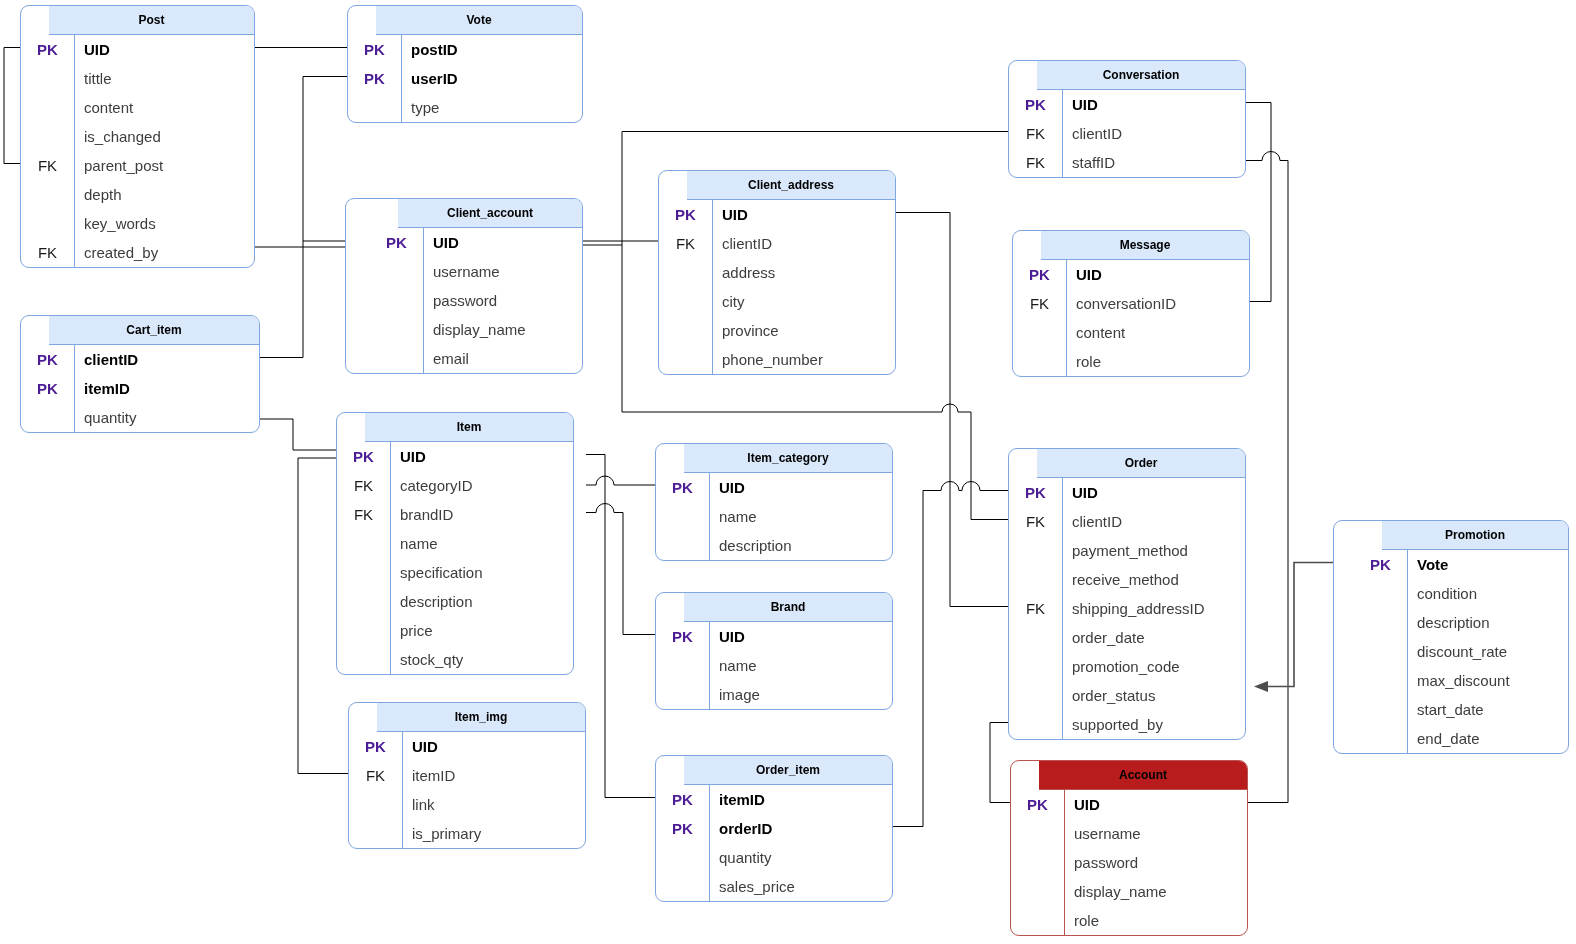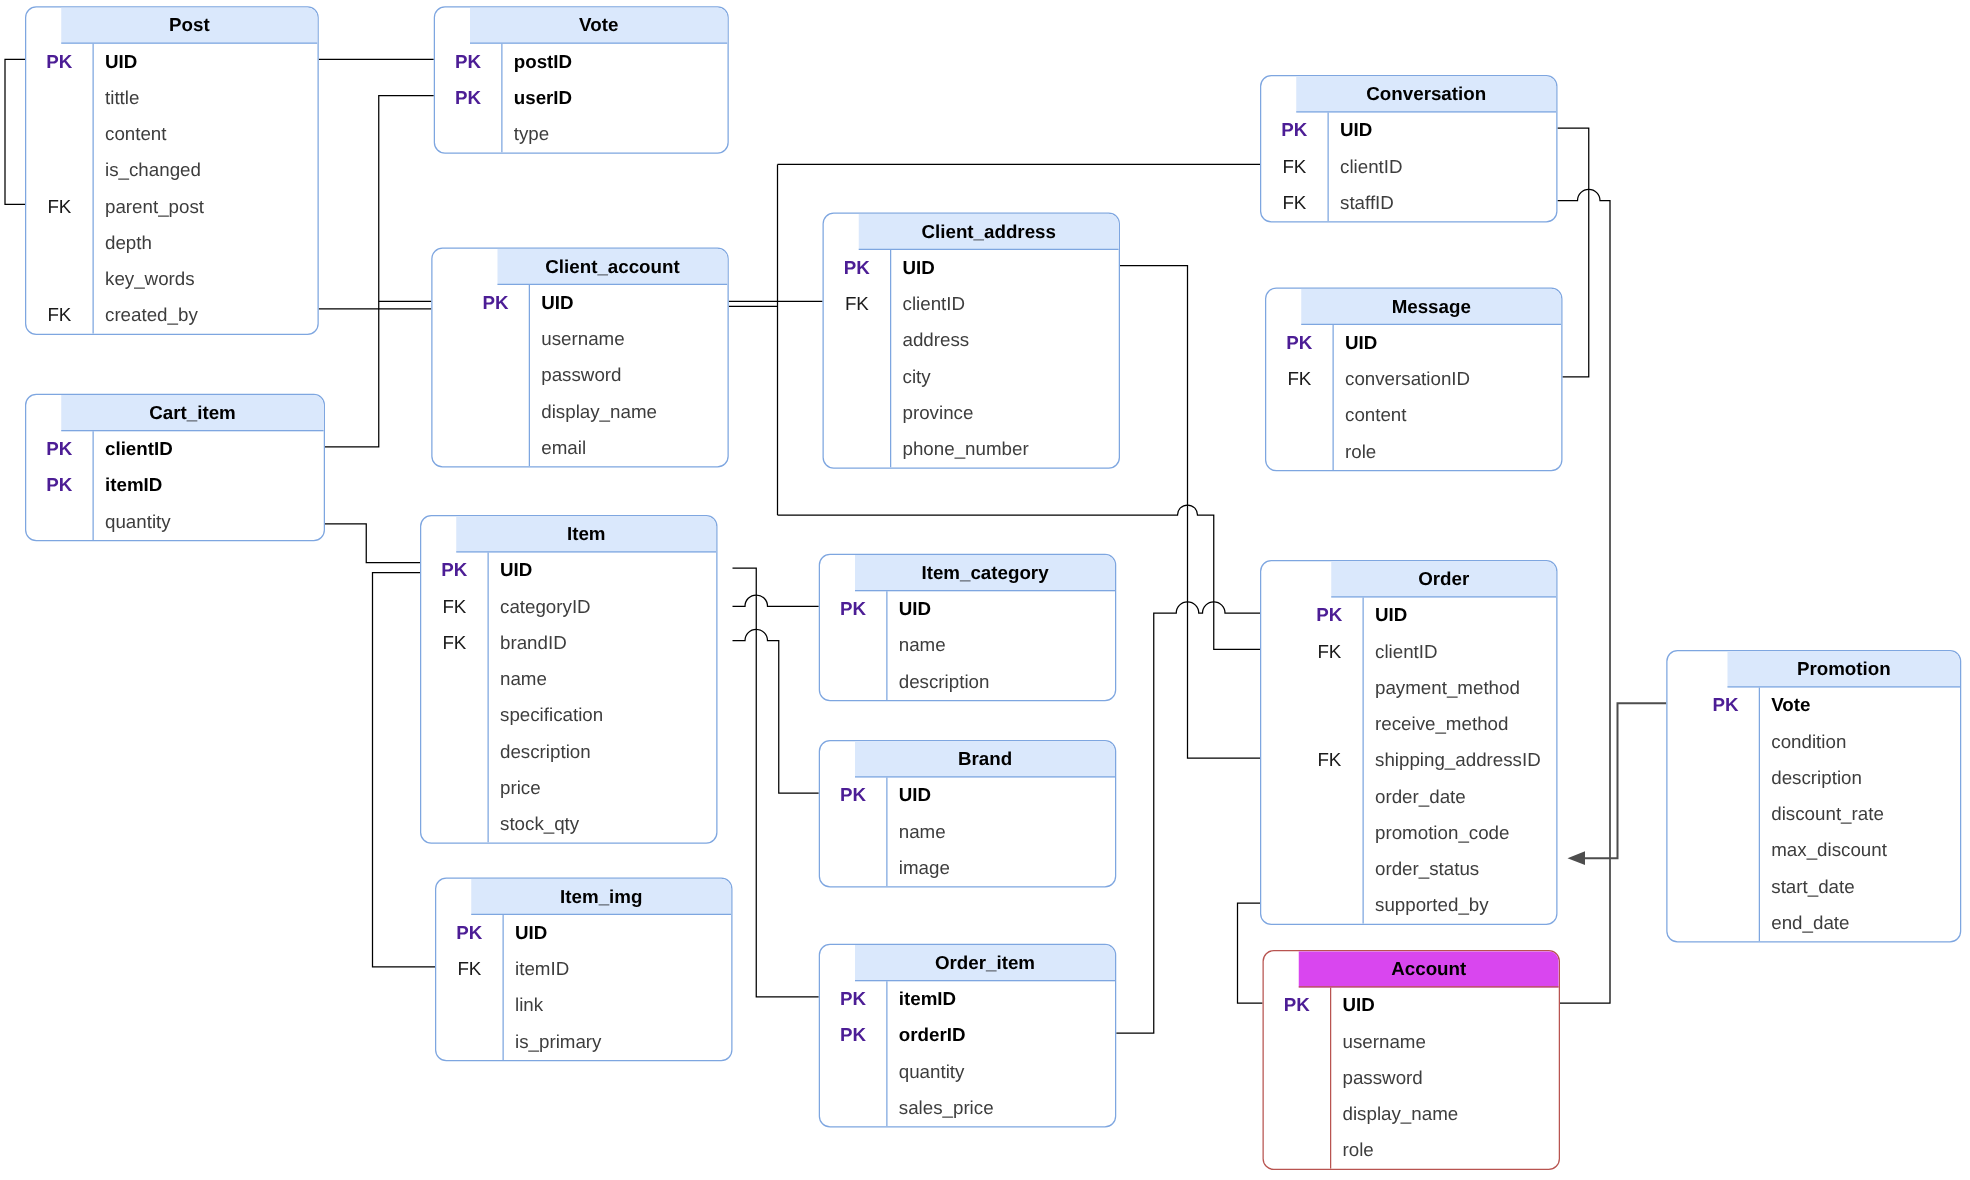--- a/index.html
+++ b/index.html
@@ -13,23 +13,23 @@
   svg.connectors polygon.arrow-head { fill:#4d4d4d; stroke:none; }
 
   .entity {
     position:absolute; box-sizing:border-box; background:#ffffff;
     border:1px solid #7ea6e0; border-radius:9px; overflow:hidden;
   }
   .entity.red { border-color:#b85450; }
   .entity-header {
     height:28px; background:#dae8fc; border-bottom:1px solid #7ea6e0;
     display:flex; align-items:center; justify-content:center;
-    font-weight:bold; font-size:15px; color:#000;margin-left:28px;
+    font-weight:bold; font-size:12px; color:#000;margin-left:28px;
   }
-  .entity.red .entity-header { background:#d946ef; border-bottom-color:#b85450;text-align:center; }
+  .entity.red .entity-header { background:#b91c1c; border-bottom-color:#b85450;text-align:center; }
   .entity-body { position:relative; }
   .key-divider {
     position:absolute; left:53px; top:0; bottom:0; width:0;
     border-left:1px solid #7ea6e0;
   }
   .entity.red .key-divider { border-left-color:#b85450; }
   .erow { height:29px; display:flex; align-items:center; }
   .cell-key {
     width:53px; flex:0 0 53px; text-align:center;
     font-size:15px; color:#1a1a1a;
@@ -304,21 +304,21 @@
           <div class="erow">
             <span class="cell-key"></span>
             <span class="cell-field">name</span>
           </div>
           <div class="erow">
             <span class="cell-key"></span>
             <span class="cell-field">image</span>
           </div>
         </div>
       </div>
-      <div class="entity" style="left: 1008px; top: 448px; width: 238px; padding-left: 28px;">
+      <div class="entity" style="left: 1008px; top: 448px; width: 238px;">
         <div class="entity-header">Order</div>
         <div class="entity-body">
           <div class="key-divider"></div>
           <div class="erow">
             <span class="cell-key pk">PK</span>
             <span class="cell-field pk">UID</span>
           </div>
           <div class="erow">
             <span class="cell-key">FK</span>
             <span class="cell-field">clientID</span>

